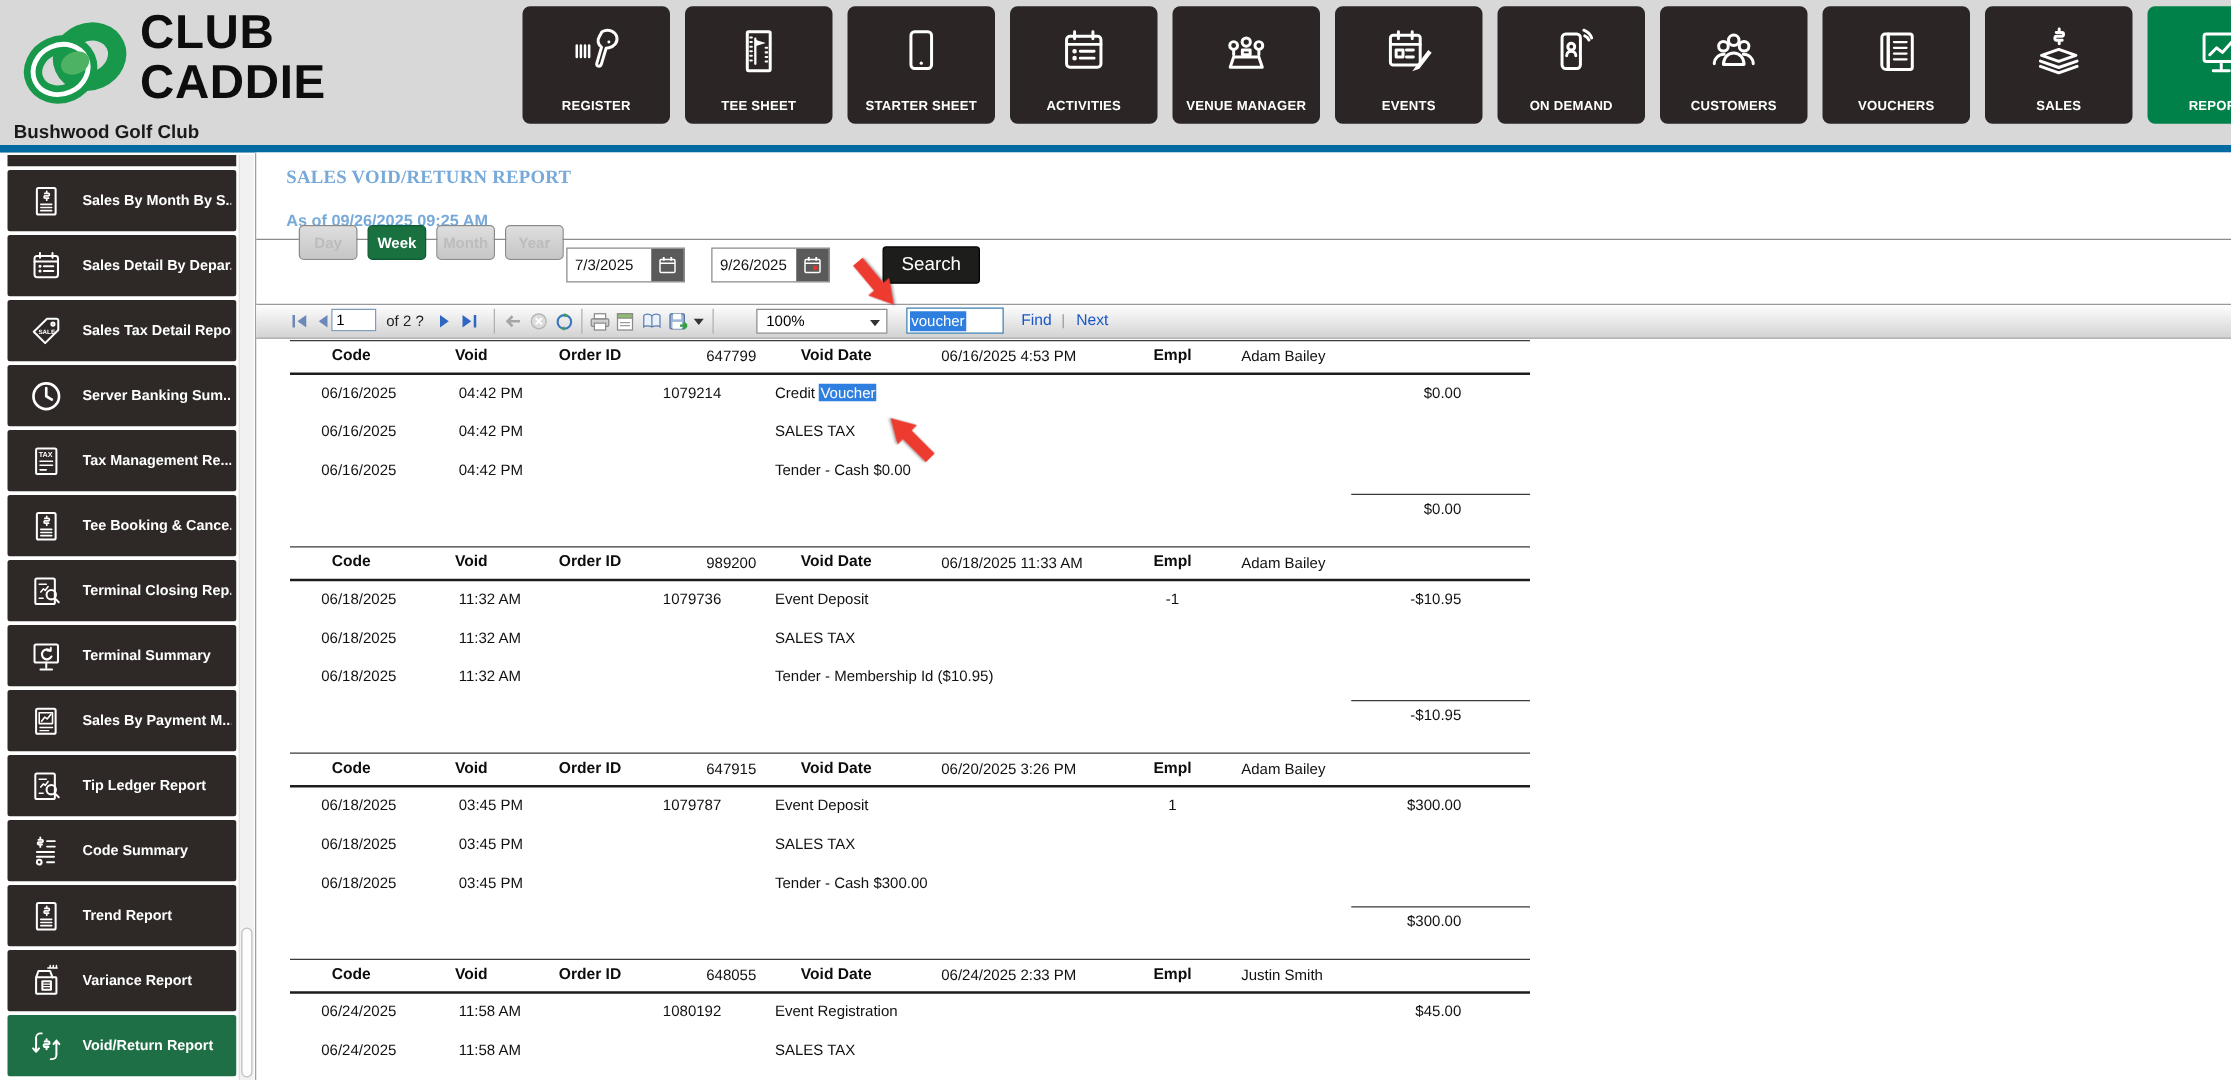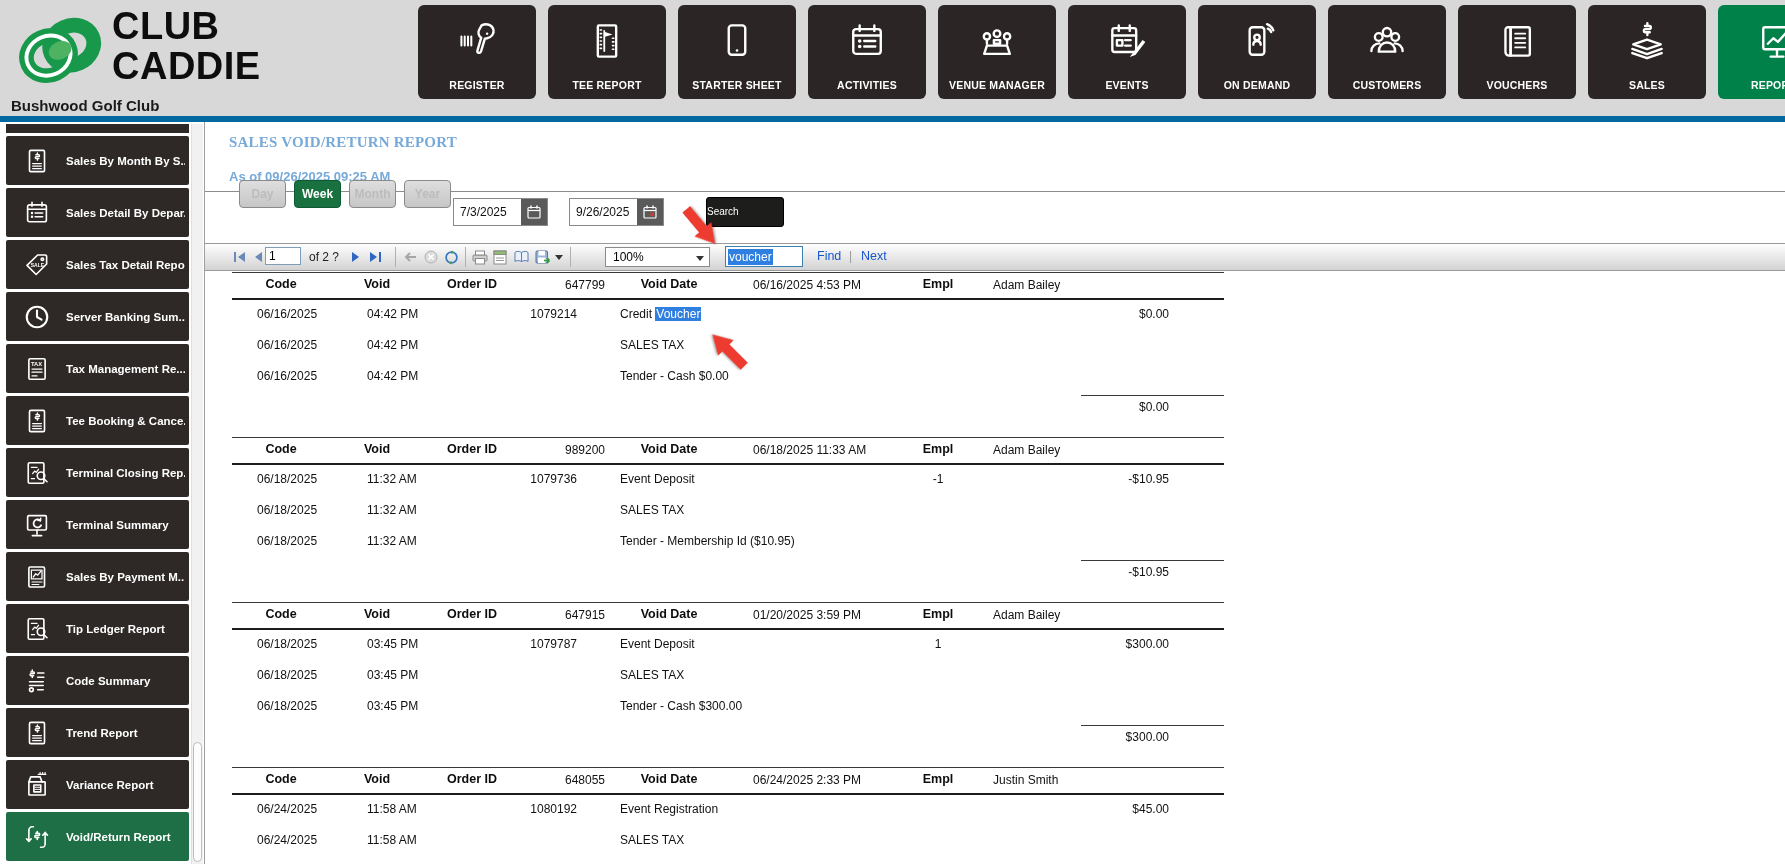--- a/index.html
+++ b/index.html
@@ -28,21 +28,21 @@
   .panel{position:absolute;left:204px;top:122px;width:1581px;height:742px;background:#fff;border-left:1px solid #9e9e9e;box-sizing:border-box;}
   .rtitle{position:absolute;left:24px;top:12px;font-size:15px;font-weight:bold;color:#77a9d9;letter-spacing:.2px;font-family:Liberation Serif, serif;}
   .rasof{position:absolute;left:24px;top:47px;font-size:13px;font-weight:bold;color:#77a9d9;}
   .hr1{position:absolute;left:0;top:69px;width:100%;border-top:1px solid #8c8c8c;}
 
   .rbtn{position:absolute;top:58px;width:47px;height:28px;border:1px solid #8a8a8a;border-radius:4px;background:linear-gradient(#dedede,#c6c6c6);color:#bcbcbc;font-weight:bold;font-size:12px;text-align:center;line-height:26px;box-sizing:border-box;cursor:pointer;}
   .rbtn.active{background:#19713f;color:#fff;border-color:#0e5a34;}
   .dfield{position:absolute;top:76px;width:95px;height:28px;background:#fff;border:1px solid #8a8a8a;box-sizing:border-box;}
   .dfield .val{position:absolute;left:6px;top:0;bottom:0;display:flex;align-items:center;font-size:12px;color:#111;}
   .calbtn{position:absolute;right:0;top:0;bottom:0;width:26px;background:#5a5a5a;display:flex;align-items:center;justify-content:center;cursor:pointer;}
-  .searchbtn{position:absolute;left:501px;top:75px;width:78px;height:30px;background:#1d1d1b;border:1px solid #000;border-radius:3px;color:#fff;font-size:10px;line-height:28px;cursor:pointer;box-sizing:border-box;}
+  .searchbtn{position:absolute;left:501px;top:75px;width:78px;height:30px;background:#1d1d1b;border:1px solid #000;border-radius:3px;color:#fff;font-size:15px;text-align:center;line-height:28px;cursor:pointer;box-sizing:border-box;}
 
   .vtb{position:absolute;left:0;top:121px;width:100%;height:28px;background:linear-gradient(#fefefe,#d3d3d3);border-top:1px solid #9a9a9a;border-bottom:1px solid #9a9a9a;box-sizing:border-box;}
   .vtb .vi{position:absolute;top:5px;height:16px;display:flex;align-items:center;cursor:pointer;}
   .vtb .sep{position:absolute;top:3px;width:1px;height:20px;background:#b0b0b0;}
   .pginput{position:absolute;left:60px;top:3px;width:36px;height:18px;border:1px solid #7f9db9;font-size:12px;padding:0 3px;box-sizing:border-box;font-family:"Liberation Sans",sans-serif;}
   .oftext{position:absolute;left:104px;top:6px;font-size:12px;color:#222;}
   .zoombox{position:absolute;left:400px;top:3px;width:105px;height:20px;background:#fff;border:1px solid #8a8a8a;box-sizing:border-box;font-size:12px;cursor:pointer;}
   .zoombox .zv{position:absolute;left:7px;top:2px;}
   .caret{width:0;height:0;border-left:4px solid transparent;border-right:4px solid transparent;border-top:5px solid #333;}
   .zoombox .caret{position:absolute;right:5px;top:8px;}
@@ -99,21 +99,21 @@
         </div>
         <div class="navtile" style="left:548px">
           <span class="ic">
             <svg width="44" height="44" viewBox="0 0 24 24" fill="none" stroke="#fff" stroke-width="1.3" stroke-linecap="round" stroke-linejoin="round">
               <rect x="7" y="3.5" width="10" height="17" rx="0.6"></rect>
               <path d="M10.5 6.5v11" stroke-width="1"></path>
               <path d="M10.5 7l4.5 1.4-4.5 1.4z" fill="#fff" stroke="none"></path>
               <path d="M8.3 6h.7M8.3 8h.7M8.3 10h.7M8.3 12h.7M8.3 14h.7M8.3 16h.7M15 10.5h.7M15 12.5h.7M15 14.5h.7M15 16.5h.7" stroke-width="0.9"></path>
             </svg>
           </span>
-          <span class="lb">TEE REPORT</span>
+          <span class="lb">TEE SHEET</span>
         </div>
         <div class="navtile" style="left:678px">
           <span class="ic">
             <svg width="44" height="44" viewBox="0 0 24 24" fill="none" stroke="#fff" stroke-width="1.3" stroke-linecap="round" stroke-linejoin="round">
               <rect x="7.5" y="3.5" width="9" height="16" rx="1.6"></rect>
               <circle cx="12" cy="17.2" r="0.7" fill="#fff" stroke="none"></circle>
             </svg>
           </span>
           <span class="lb">STARTER SHEET</span>
         </div>
@@ -567,21 +567,21 @@
           <div class="subline" style="top:438px"></div>
           <div class="dcell rgt" style="left:844px;top:443px;width:120px">-$10.95</div>
         </div>
         <div>
           <div class="gline" style="top:480px"></div>
           <div class="hcell ctr" style="left:46px;top:485px;width:60px">Code</div>
           <div class="hcell ctr" style="left:142px;top:485px;width:60px">Void</div>
           <div class="hcell ctr" style="left:235px;top:485px;width:64px">Order ID</div>
           <div class="dcell" style="left:360px;top:486px">647915</div>
           <div class="hcell ctr" style="left:428px;top:485px;width:72px">Void Date</div>
-          <div class="dcell" style="left:548px;top:486px">01/20/2025 3:59 PM</div>
+          <div class="dcell" style="left:548px;top:486px">06/20/2025 3:26 PM</div>
           <div class="hcell ctr" style="left:712px;top:485px;width:42px">Empl</div>
           <div class="dcell" style="left:788px;top:486px">Adam Bailey</div>
           <div class="ghline" style="top:506px"></div>
           <div>
             <div class="dcell" style="left:52px;top:515px">06/18/2025</div>
             <div class="dcell" style="left:162px;top:515px">03:45 PM</div>
             <div class="dcell rgt" style="left:300px;top:515px;width:72px">1079787</div>
             <div class="dcell" style="left:415px;top:515px">Event Deposit</div>
             <div class="dcell ctr" style="left:710px;top:515px;width:46px">1</div>
             <div class="dcell rgt" style="left:844px;top:515px;width:120px">$300.00</div>

